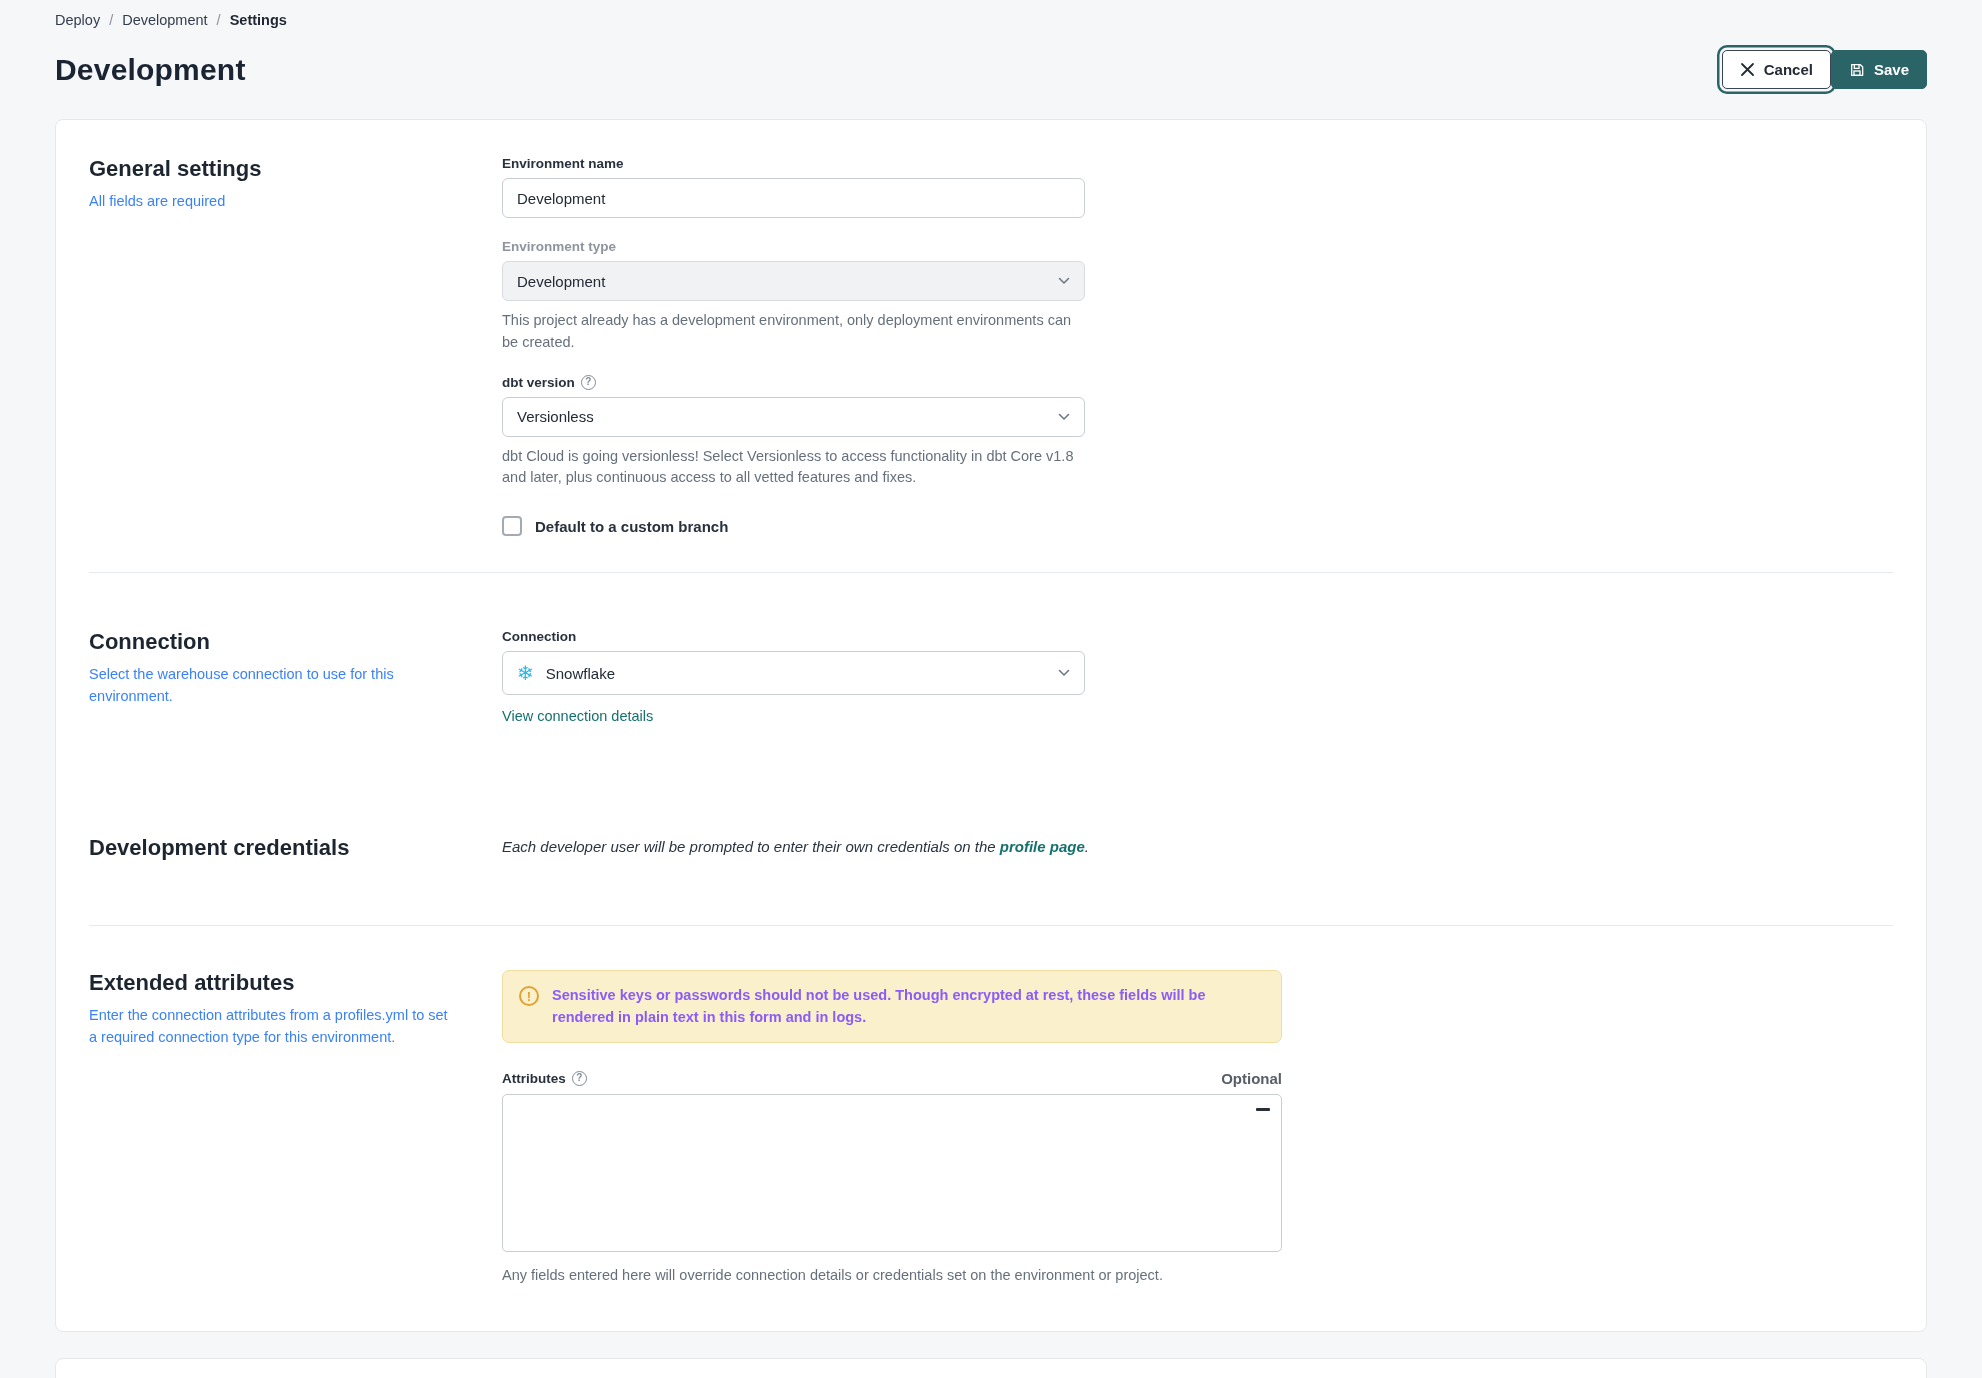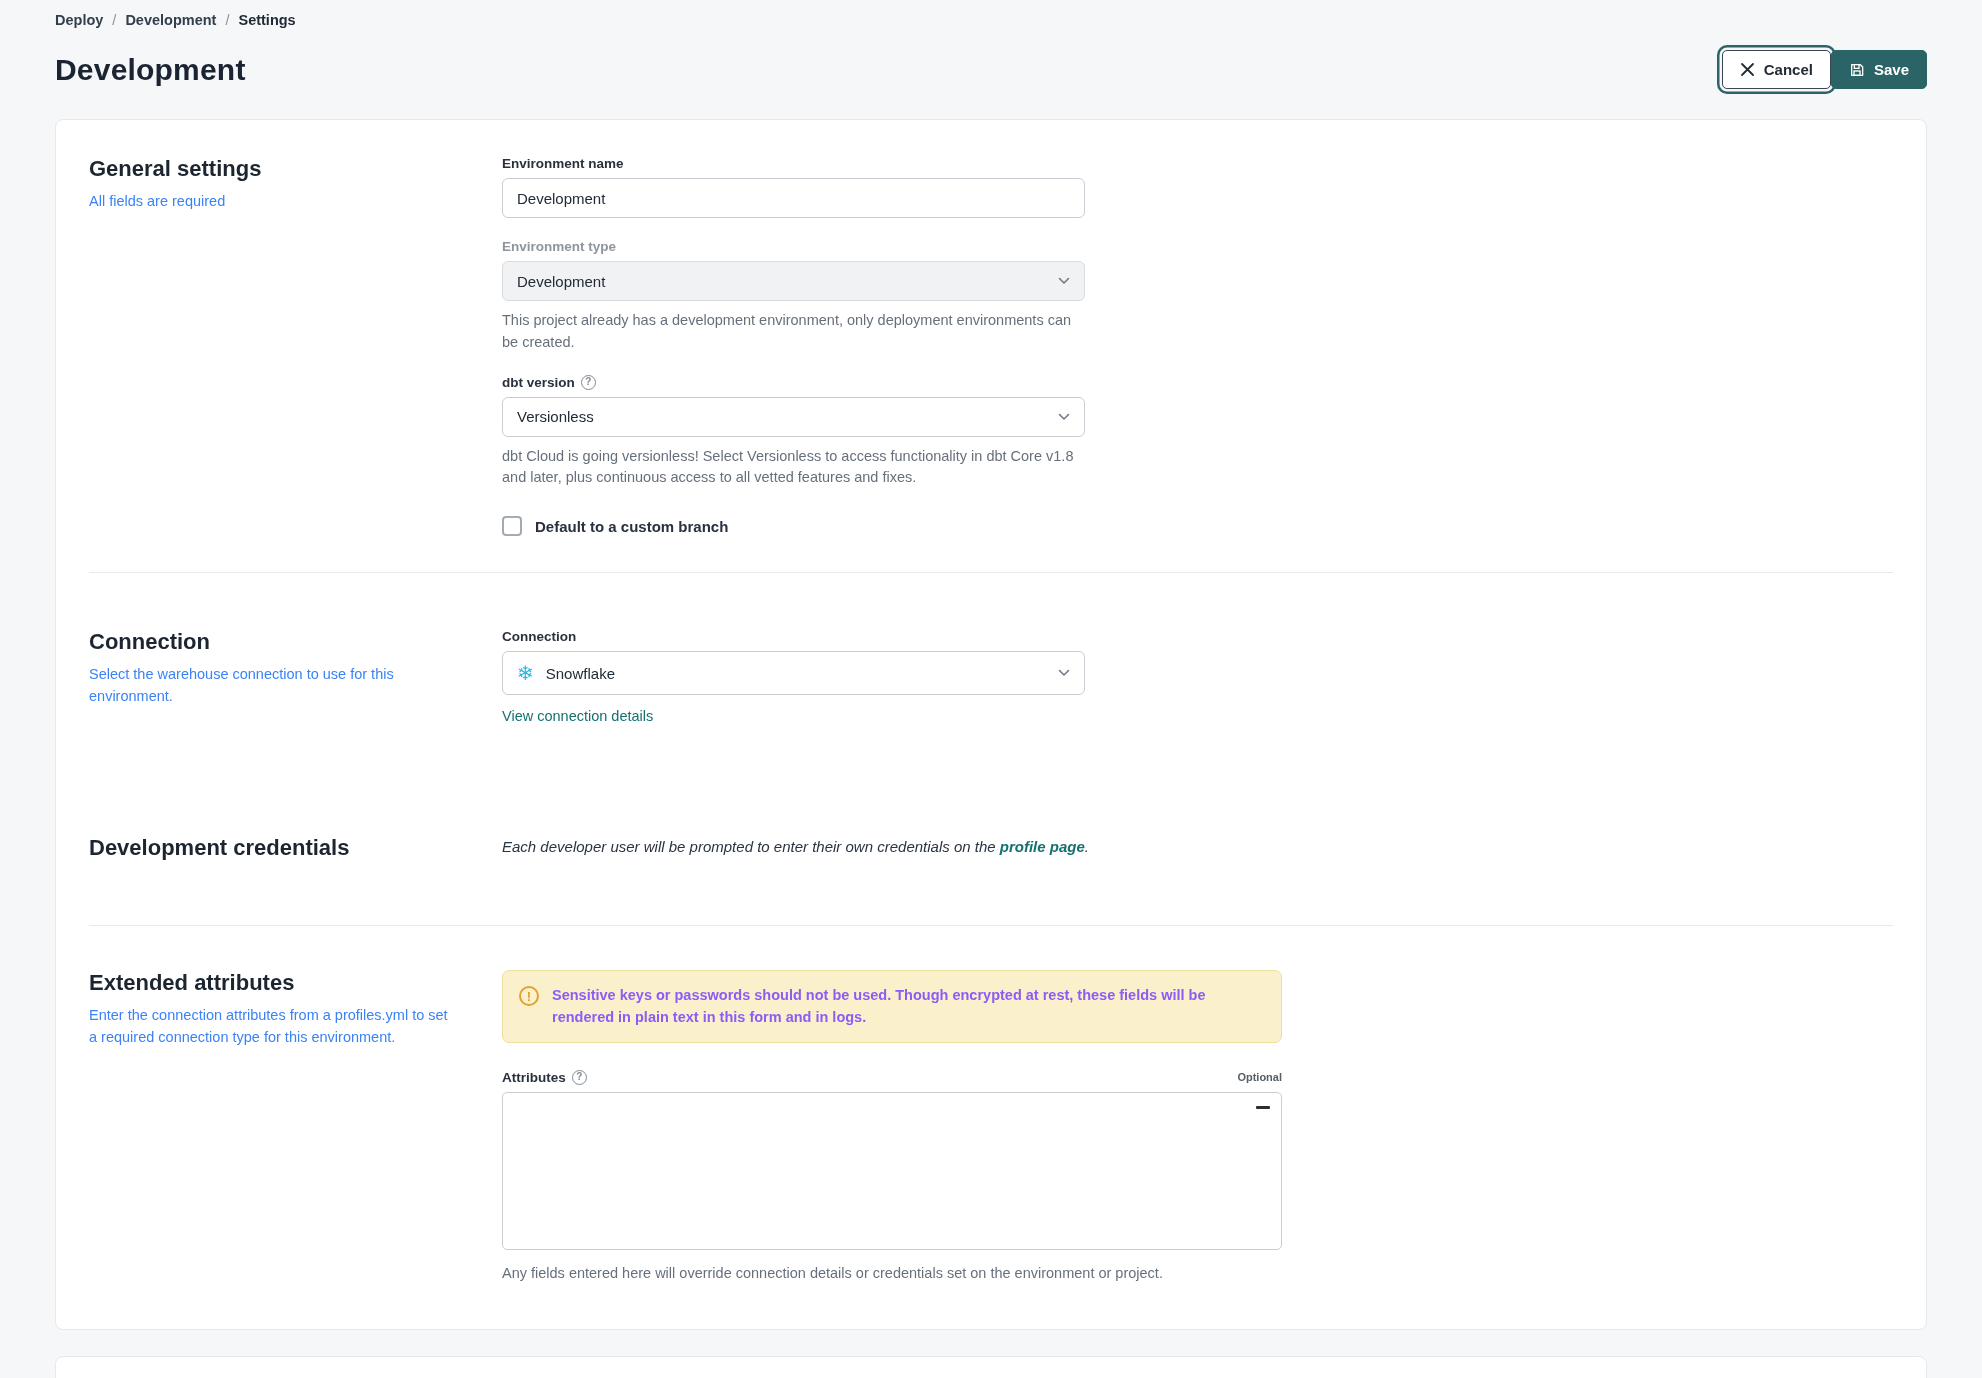--- a/index.html
+++ b/index.html
@@ -6,21 +6,21 @@
   html,body { width:1982px; min-height:1378px; }
   body {
     font-family: "Liberation Sans", "DejaVu Sans", sans-serif;
     background:#F6F7F9;
     color:#232B36;
   }
   .page { padding: 10px 55px 16px 55px; }
 
   
   .breadcrumb { font-size:14.5px; color:#2E3947; display:flex; gap:9px; align-items:center; padding-top:2px; }
-  .breadcrumb .crumb { font-weight:700; color:#333E4C; cursor:pointer; }
+  .breadcrumb .crumb { font-weight:400; color:#333E4C; cursor:pointer; }
   .breadcrumb .crumb.current { font-weight:700; color:#1F2832; }
   .breadcrumb .sep { color:#8B939D; font-weight:400; }
 
   .header-row { display:flex; justify-content:space-between; align-items:center; margin-top:22px; }
   .page-title { font-size:30px; font-weight:700; color:#1A2432; letter-spacing:.2px; }
   .header-actions { display:flex; gap:0; align-items:center; }
 
   .btn { display:inline-flex; align-items:center; gap:9px; height:39px; padding:0 17px;
          border-radius:5px; font-size:15px; font-weight:600; cursor:pointer; border:1px solid transparent; }
   .btn svg { flex:0 0 auto; }
@@ -67,21 +67,21 @@
 
   
   .warning-box { width:780px; background:#FAF0CC; border:1px solid #EFDF9F; border-radius:7px;
                  display:flex; gap:13px; padding:13px 16px; align-items:flex-start; }
   .warning-icon { width:20px; height:20px; border-radius:50%; border:2px solid #E2A233; color:#E2A233;
                   display:flex; align-items:center; justify-content:center; font-weight:700; font-size:13px;
                   flex:0 0 auto; margin-top:2px; }
   .warning-text { font-size:14.5px; font-weight:700; color:#8b5cf6; line-height:1.55; }
 
   .attr-head { width:780px; display:flex; justify-content:space-between; align-items:center; margin-top:27px; }
-  .optional-label { font-size:11px; font-weight:700; color:#565E68; }
+  .optional-label { font-size:15px; font-weight:700; color:#565E68; }
   .attr-editor { position:relative; width:780px; margin-top:7px; }
   .attr-textarea { width:780px; height:158px; border:1px solid #C9CED4; border-radius:5px; resize:none;
                    font-family:"Liberation Mono","DejaVu Sans Mono",monospace; font-size:14px; padding:10px 30px 10px 12px; }
   .fold-icon { position:absolute; top:8px; right:12px; width:15px; height:15px; cursor:pointer;
                display:flex; align-items:center; justify-content:center; }
   .fold-icon::before { content:""; display:block; width:14px; height:3px; background:#2A2F36; border-radius:1px; }
 
   
   .danger-card { display:flex; align-items:center; justify-content:space-between; padding:30px 33px; margin-top:26px; }
 </style>

